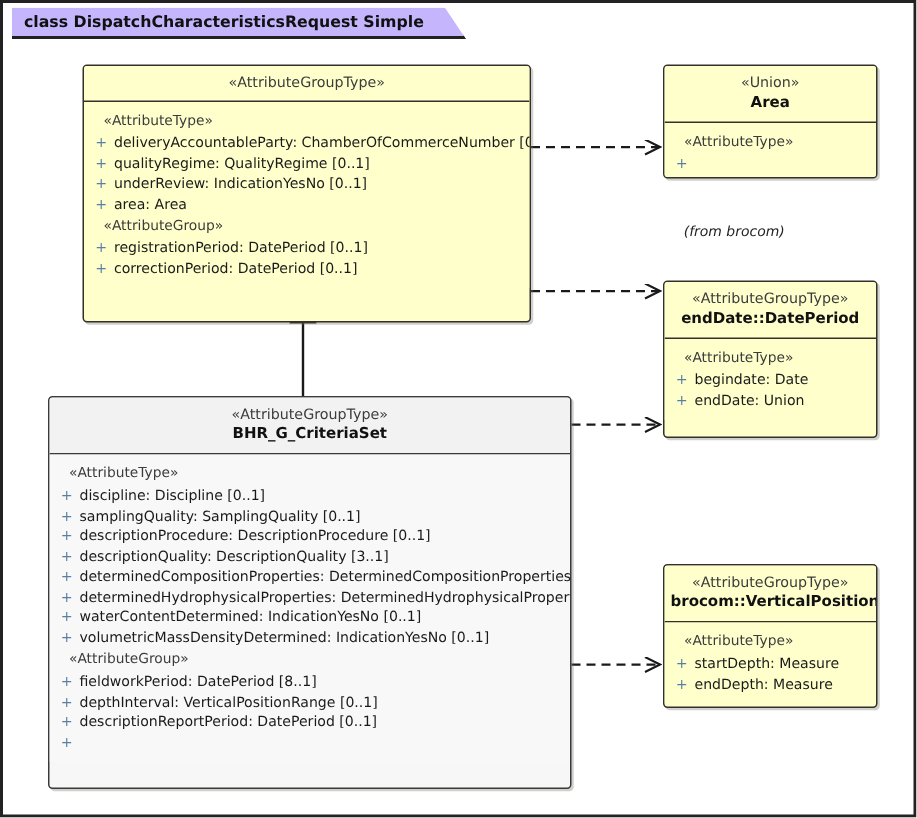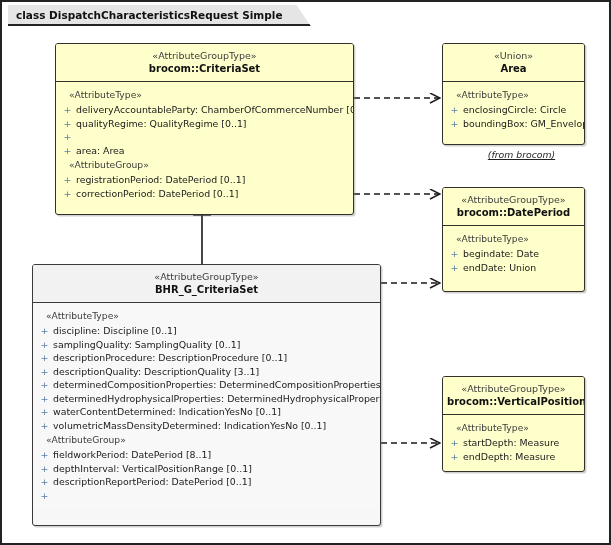--- a/index.html
+++ b/index.html
@@ -22,21 +22,21 @@
     overflow: hidden;
   }
 
   
   #diagram-title-tab {
     position: absolute;
     left: 6px; top: 3px;
     height: 21px;
     padding: 0 26px 0 8px;
     display: flex; align-items: center;
-    background: #e5e5e5;
+    background: #c4b5fd;
     border: 2px solid #222222;
     border-top: none;
     border-left: none;
     font-size: 10.5px;
     font-weight: bold;
     color: #111111;
     white-space: nowrap;
     clip-path: polygon(0 0, calc(100% - 14px) 0, 100% 100%, 0 100%);
   }
   #diagram-title-tab .tab-inner {
@@ -162,34 +162,34 @@
     </g>
 
     <g>
       <line x1="379" y1="441" x2="437" y2="441" stroke="#1a1a1a" stroke-width="1.5" stroke-dasharray="6,4" marker-end="url(#openArrow)"></line>
     </g>
   </svg>
 
   <div class="uml-class" style="left:53px; top:41px; width:299px; height:172px;">
     <div class="uml-header">
       <div class="stereotype">«AttributeGroupType»</div>
-      <div class="classname">brocom::CriteriaSet</div>
     </div>
     <div class="uml-body">
       <div class="group-label">«AttributeType»</div>
       <div class="attr-row">
         <span class="attr-vis">+</span>
         <span class="attr-text">deliveryAccountableParty: ChamberOfCommerceNumber [0..1]</span>
       </div>
       <div class="attr-row">
         <span class="attr-vis">+</span>
         <span class="attr-text">qualityRegime: QualityRegime [0..1]</span>
       </div>
       <div class="attr-row">
         <span class="attr-vis">+</span>
+        <span class="attr-text">underReview: IndicationYesNo [0..1]</span>
       </div>
       <div class="attr-row">
         <span class="attr-vis">+</span>
         <span class="attr-text">area: Area</span>
       </div>
 
       <div class="group-label">«AttributeGroup»</div>
       <div class="attr-row">
         <span class="attr-vis">+</span>
         <span class="attr-text">registrationPeriod: DatePeriod [0..1]</span>
@@ -253,43 +253,42 @@
       <div class="attr-row">
         <span class="attr-vis">+</span>
         <span class="attr-text">descriptionReportPeriod: DatePeriod [0..1]</span>
       </div>
       <div class="attr-row">
         <span class="attr-vis">+</span>
       </div>
     </div>
   </div>
 
-  <div class="uml-class" style="left:440px; top:41px; width:143px; height:102px;">
+  <div class="uml-class" style="left:440px; top:41px; width:143px; height:76px;">
     <div class="uml-header">
       <div class="stereotype">«Union»</div>
       <div class="classname">Area</div>
     </div>
     <div class="uml-body">
       <div class="group-label">«AttributeType»</div>
       <div class="attr-row">
         <span class="attr-vis">+</span>
-        <span class="attr-text">enclosingCircle: Circle</span>
       </div>
       <div class="attr-row">
         <span class="attr-vis">+</span>
         <span class="attr-text">boundingBox: GM_Envelope</span>
       </div>
     </div>
   </div>
-  <div class="from-note" style="left:448px; top:147px; width:143px;text-decoration:underline;">(from brocom)</div>
+  <div class="from-note" style="left:416px; top:147px; width:143px;">(from brocom)</div>
 
   <div class="uml-class" style="left:440px; top:185px; width:143px; height:105px;">
     <div class="uml-header">
       <div class="stereotype">«AttributeGroupType»</div>
-      <div class="classname">brocom::DatePeriod</div>
+      <div class="classname">endDate::DatePeriod</div>
     </div>
     <div class="uml-body">
       <div class="group-label">«AttributeType»</div>
       <div class="attr-row">
         <span class="attr-vis">+</span>
         <span class="attr-text">begindate: Date</span>
       </div>
       <div class="attr-row">
         <span class="attr-vis">+</span>
         <span class="attr-text">endDate: Union</span>

